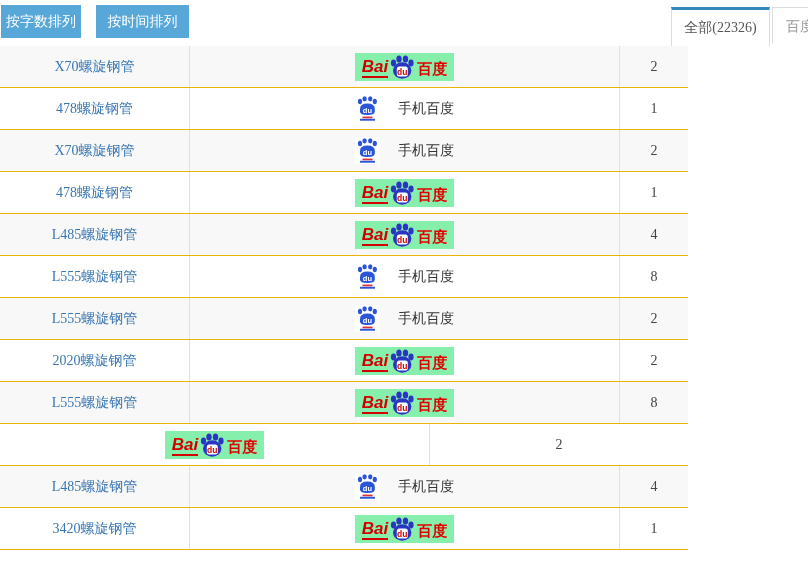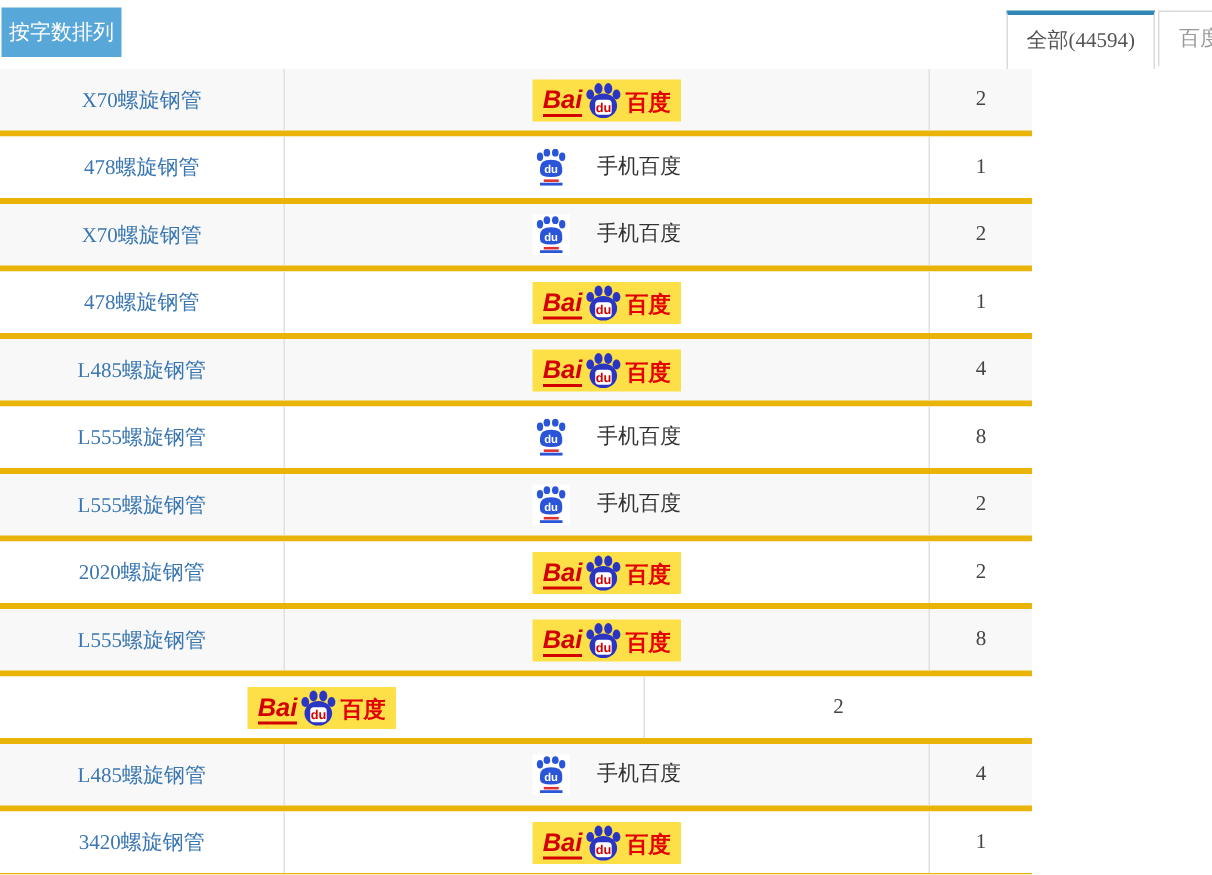--- a/index.html
+++ b/index.html
@@ -23,53 +23,54 @@
                 border-left:1px solid #dcdcdc;color:#999;
                 text-align:left;line-height:38px;padding-left:13px;}
 
   
   .tbl-header{display:flex;width:808px;height:30px;
               background:linear-gradient(#f7f7f7,#ebebeb);
               border-top:1px solid #e2e2e2;border-bottom:1px solid #cfcfcf;
               font-weight:bold;color:#555;font-size:14px;}
   .tbl-header .cell{display:flex;align-items:center;justify-content:center;}
 
-  .row{display:flex;width:688px;height:41px;border-bottom:4px solid #eab308;background:#fff;}
+  .row{display:flex;width:688px;height:41px;border-bottom:1px solid #eab308;background:#fff;}
   .row.odd{background:#f8f8f8;}
   .cell{display:flex;align-items:center;justify-content:center;box-sizing:border-box;}
   .col-kw{width:190px;border-right:1px solid #e0e0e0;}
   .col-se{width:430px;border-right:1px solid #e0e0e0;}
   .col-rank{flex:1;}
 
   .kw-link{color:#3a77b2;font-size:14px;text-decoration:none;cursor:pointer;}
   .rank-val{color:#444;font-size:14px;}
 
   
-  .pc-logo{display:inline-flex;align-items:flex-end;background:#fde047;
+  .pc-logo{display:inline-flex;align-items:flex-end;background:#86efac;
            padding:2px 7px 3px 7px;line-height:1;}
   .pc-logo .bai{font-family:"Liberation Sans","DejaVu Sans",sans-serif;
                 font-weight:bold;font-style:italic;font-size:17px;color:#d30000;
                 border-bottom:2px solid #d30000;padding:0 0 1px 0;}
   .pc-logo svg{margin:0 2px -1px 1px;}
   .pc-logo .cn{font-size:15px;font-weight:bold;color:#e40000;margin-bottom:1px;}
 
   
   .mobile-logo{display:inline-flex;align-items:center;line-height:1;}
   .mobile-logo .appicon{background:#fff;padding:1px;display:inline-flex;}
   .mobile-logo .label{font-size:14px;color:#333;margin-left:18px;}
 </style>
 </head>
 <body>
 
 <div id="app">
 
   <div class="topbar">
     <button id="btn-words" class="sort-btn">按字数排列</button>
-
-    <div class="tab tab-active">全部(44594)</div>
+    <button id="btn-time" class="sort-btn">按时间排列</button>
+
+    <div class="tab tab-active">全部(22326)</div>
     <div class="tab tab-inactive">百度</div>
   </div>
 
 
   <div id="rows">
       <div class="row odd">
     <div class="cell col-kw">
       <a class="kw-link">X70螺旋钢管</a>
     </div>
     <div class="cell col-se">

